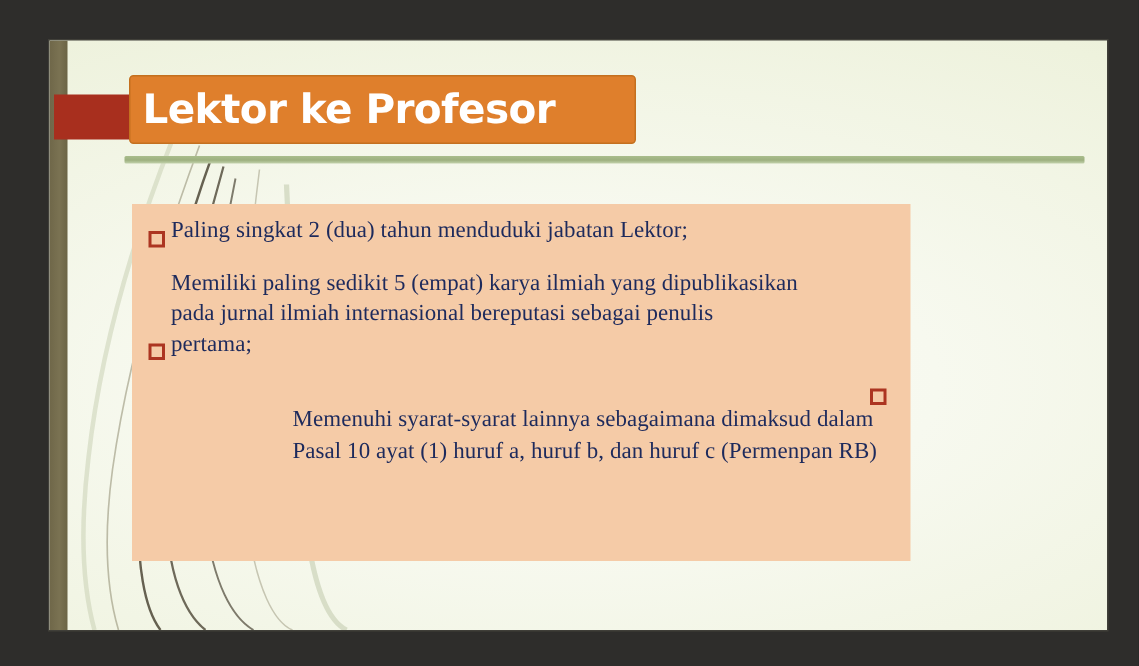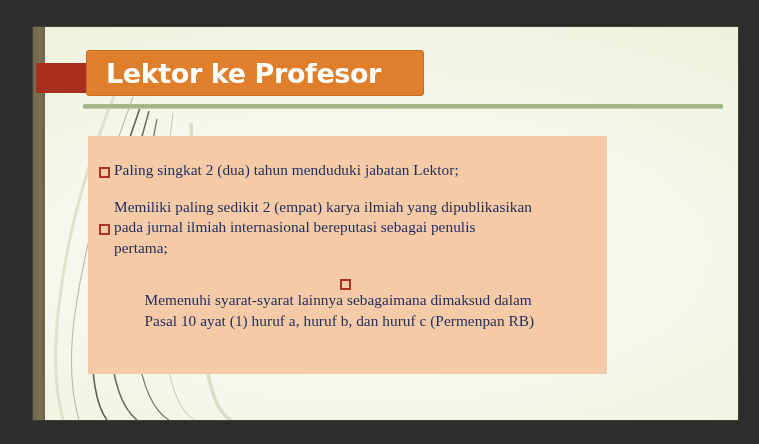--- a/index.html
+++ b/index.html
@@ -70,21 +70,21 @@
     box-sizing: border-box;
     display: flex;
     align-items: center;
   }
   .title-text {
     font-family: "DejaVu Sans", sans-serif;
     font-weight: bold;
     font-size: 27px;
     letter-spacing: -0.4px;
     color: #ffffff;
-    padding-left: 19px;
+    padding-left: 8px;
     line-height: 1;
     white-space: nowrap;
   }
 
   
   .divider {
     position: absolute;
     left: 50px;
     top: 77px;
     width: 640px;
@@ -100,22 +100,22 @@
     top: 109px;
     width: 519px;
     height: 238px;
     background: #f5cba7;
     padding: 8px 12px 0 6px;
     box-sizing: border-box;
   }
 
   .bullet-row {
     display: flex;
-    align-items: center;
-    margin: 16px 0 14px 0;
+    align-items: flex-end;
+    margin: 0 0 14px 0;
   }
   .bullet-row:last-child { margin-bottom: 0; flex-direction: column; }
 
   .bullet-mark {
     flex: 0 0 auto;
     width: 11px;
     height: 11px;
     border: 2px solid #ac3521;
     box-sizing: border-box;
     margin: 5px 4px 0 5px;
@@ -160,21 +160,21 @@
 
     <div class="body-panel">
 
       <div class="bullet-row">
         <span class="bullet-mark"></span>
         <span class="bullet-text b1">Paling singkat 2 (dua) tahun menduduki jabatan Lektor;</span>
       </div>
 
       <div class="bullet-row">
         <span class="bullet-mark"></span>
-        <span class="bullet-text b2">Memiliki paling sedikit 2 (empat) karya ilmiah yang dipublikasikan pada jurnal ilmiah internasional bereputasi sebagai penulis pertama;</span>
+        <span class="bullet-text b2">Memiliki paling sedikit 5 (empat) karya ilmiah yang dipublikasikan pada jurnal ilmiah internasional bereputasi sebagai penulis pertama;</span>
       </div>
 
       <div class="bullet-row">
         <span class="bullet-mark"></span>
         <span class="bullet-text b3">Memenuhi syarat-syarat lainnya sebagaimana dimaksud dalam Pasal 10 ayat (1) huruf a, huruf b, dan huruf c (Permenpan RB)</span>
       </div>
 
     </div>
 
   </div>

